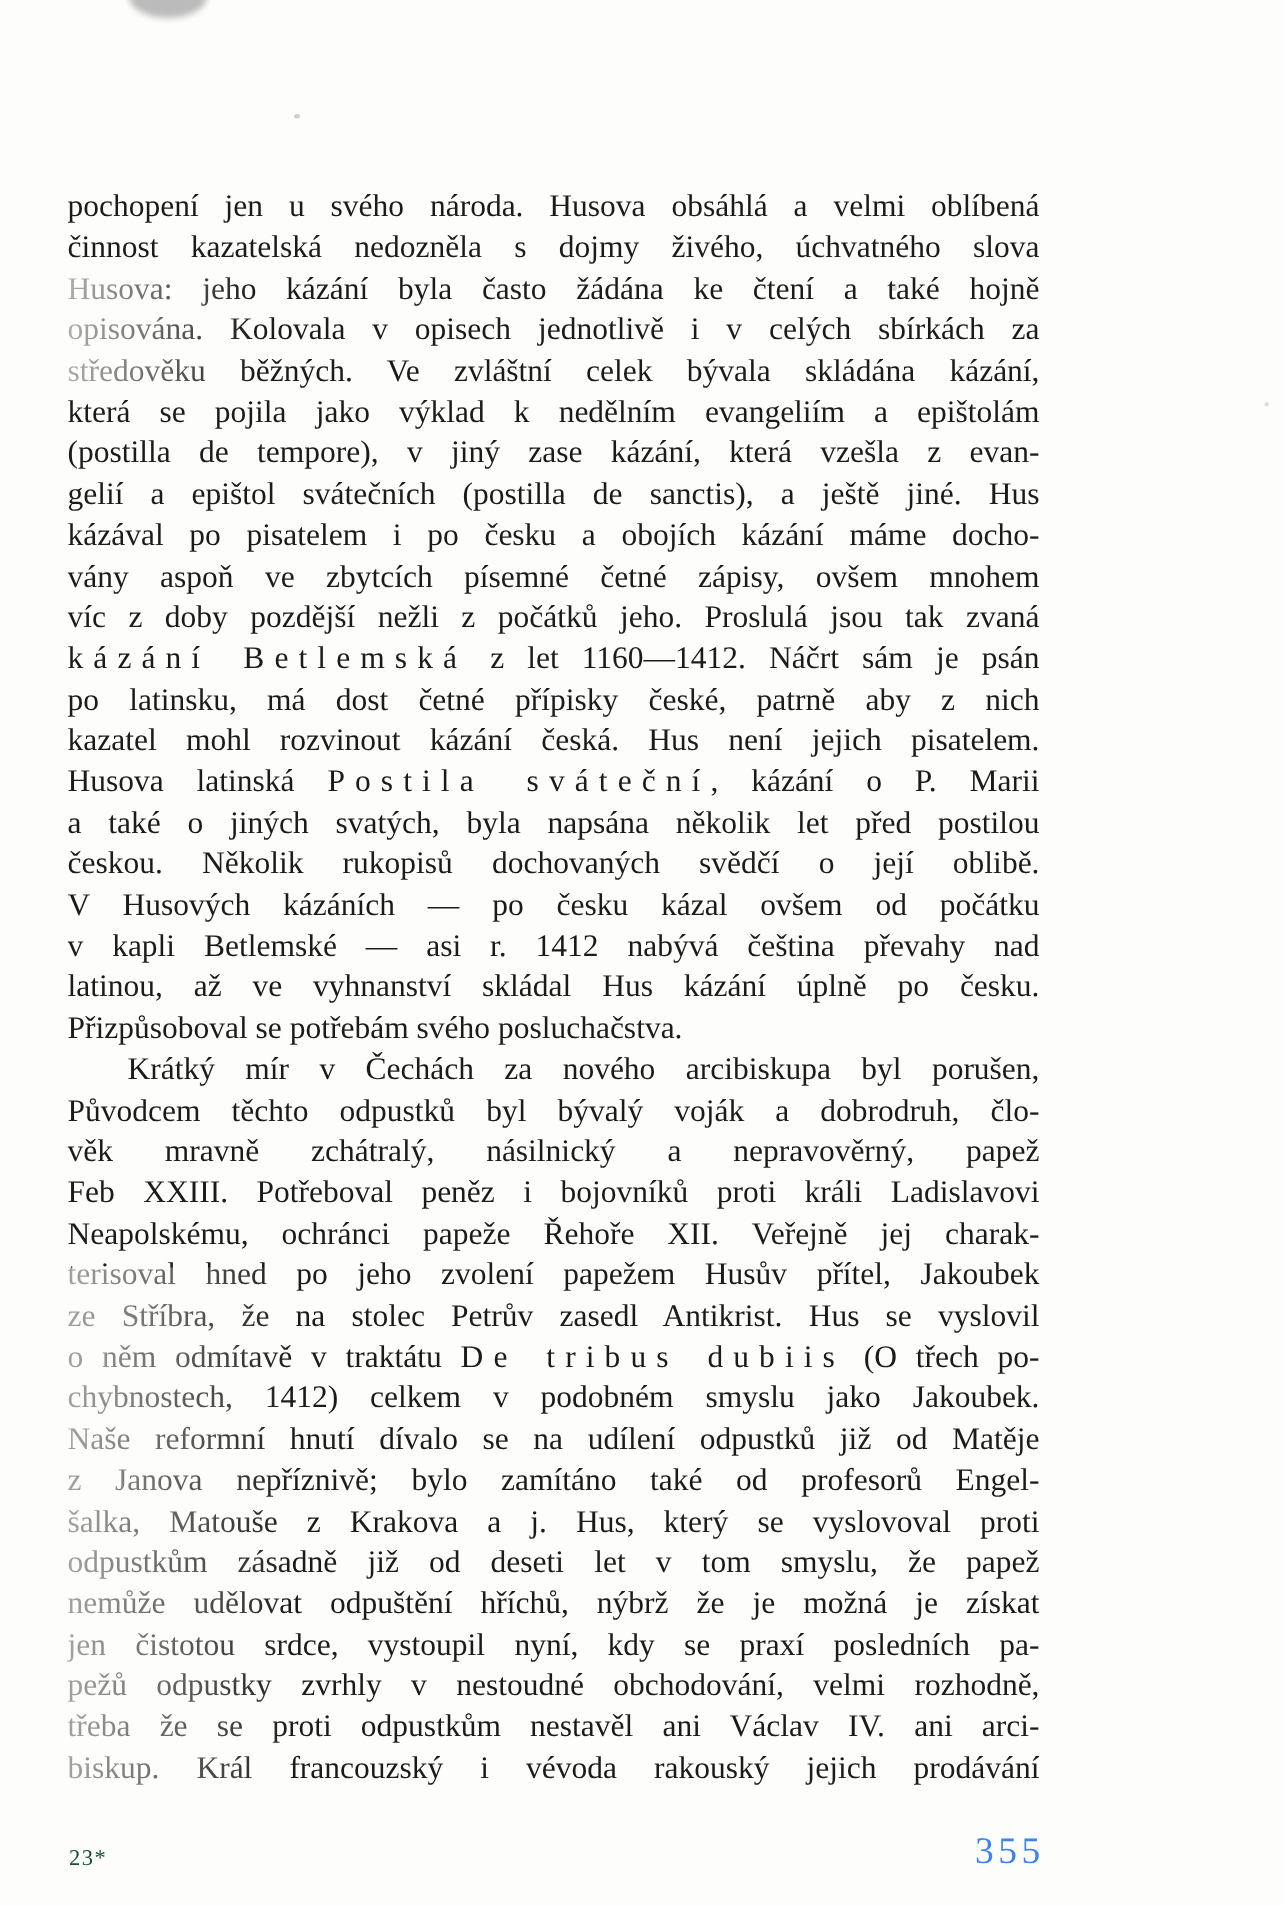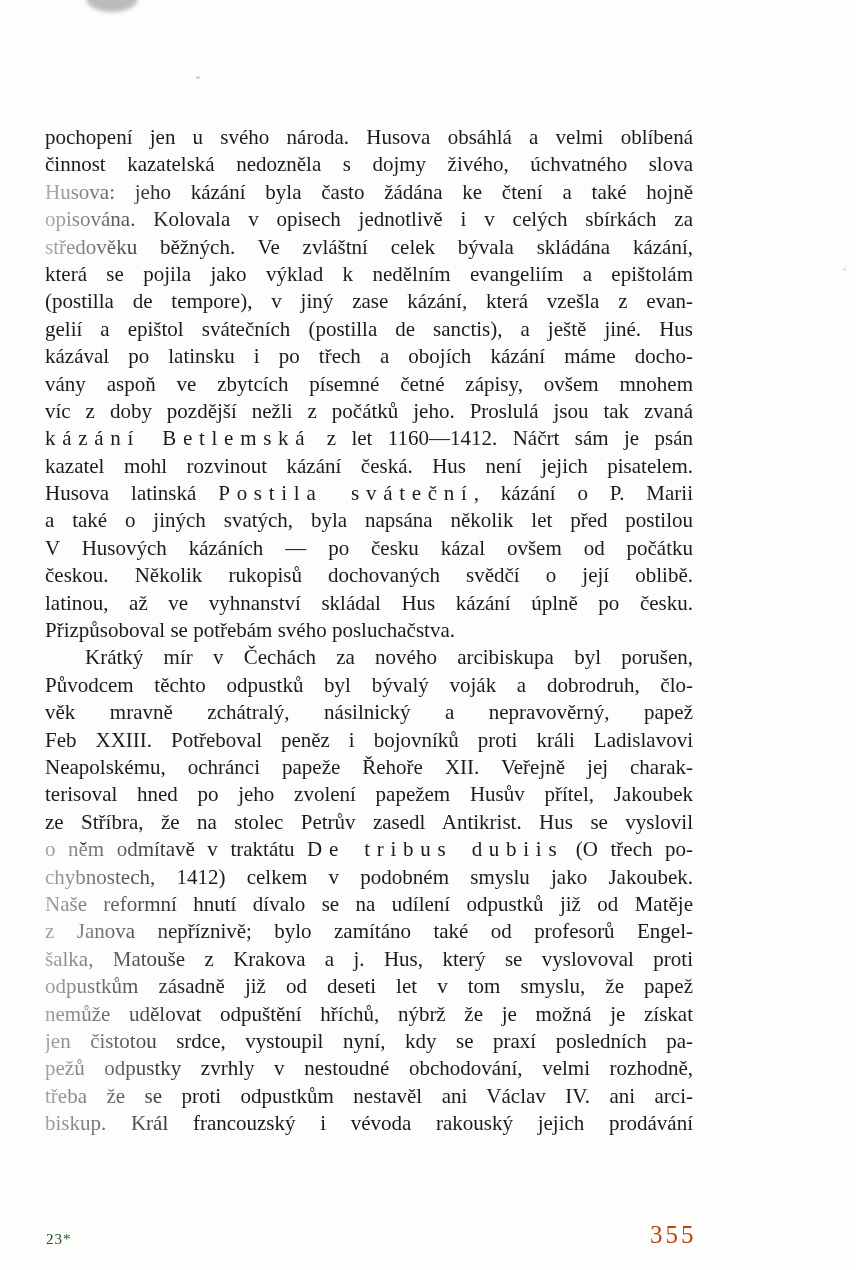--- a/index.html
+++ b/index.html
@@ -81,21 +81,21 @@
     top: 1231px;
     font-size: 15px;
     color: #14532d;
     letter-spacing: 1px;
   }
   .page-number {
     position: absolute;
     left: 650px;
     top: 1221px;
     font-size: 25px;
-    color: #c2410c;
+    color: #3b82f6;
     letter-spacing: 3px;
   }
 </style>
 </head>
 <body>
 
 <div class="page">
   <div class="scan-blob"></div>
   <div class="speck s1"></div>
   <div class="speck s2"></div>
@@ -103,29 +103,31 @@
 
   <div class="text-block">
       <div class="line"><span>pochopení jen u svého národa. Husova obsáhlá a velmi oblíbená</span></div>
       <div class="line"><span>činnost kazatelská nedozněla s dojmy živého, úchvatného slova</span></div>
       <div class="line"><span>Husova: jeho kázání byla často žádána ke čtení a také hojně</span></div>
       <div class="line"><span>opisována. Kolovala v opisech jednotlivě i v celých sbírkách za</span></div>
       <div class="line"><span>středověku běžných. Ve zvláštní celek bývala skládána kázání,</span></div>
       <div class="line"><span>která se pojila jako výklad k nedělním evangeliím a epištolám</span></div>
       <div class="line"><span>(postilla de tempore), v jiný zase kázání, která vzešla z evan-</span></div>
       <div class="line"><span>gelií a epištol svátečních (postilla de sanctis), a ještě jiné. Hus</span></div>
-      <div class="line"><span>kázával po latinsku i po třech a obojích kázání máme docho-</span></div>
+      <div class="line"><span>kázával po pisatelem i po česku a obojích kázání máme docho-</span></div>
       <div class="line"><span>vány aspoň ve zbytcích písemné četné zápisy, ovšem mnohem</span></div>
       <div class="line"><span>víc z doby pozdější nežli z počátků jeho. Proslulá jsou tak zvaná</span></div>
       <div class="line"><span class="spaced">kázání Betlemská</span><span> z let 1160—1412. Náčrt sám je psán</span></div>
+      <div class="line"><span>po latinsku, má dost četné přípisky české, patrně aby z nich</span></div>
       <div class="line"><span>kazatel mohl rozvinout kázání česká. Hus není jejich pisatelem.</span></div>
       <div class="line"><span>Husova latinská </span><span class="spaced">Postila sváteční</span><span>, kázání o P. Marii</span></div>
       <div class="line"><span>a také o jiných svatých, byla napsána několik let před postilou</span></div>
+      <div class="line"><span>českou. Několik rukopisů dochovaných svědčí o její oblibě.</span></div>
       <div class="line"><span>V Husových kázáních — po česku kázal ovšem od počátku</span></div>
-      <div class="line"><span>českou. Několik rukopisů dochovaných svědčí o její oblibě.</span></div>
+      <div class="line"><span>v kapli Betlemské — asi r. 1412 nabývá čeština převahy nad</span></div>
       <div class="line"><span>latinou, až ve vyhnanství skládal Hus kázání úplně po česku.</span></div>
       <div class="line no-just"><span>Přizpůsoboval se potřebám svého posluchačstva.</span></div>
       <div class="line indent"><span>Krátký mír v Čechách za nového arcibiskupa byl porušen,</span></div>
       <div class="line"><span>Původcem těchto odpustků byl bývalý voják a dobrodruh, člo-</span></div>
       <div class="line"><span>věk mravně zchátralý, násilnický a nepravověrný, papež</span></div>
       <div class="line"><span>Feb XXIII. Potřeboval peněz i bojovníků proti králi Ladislavovi</span></div>
       <div class="line"><span>Neapolskému, ochránci papeže Řehoře XII. Veřejně jej charak-</span></div>
       <div class="line"><span>terisoval hned po jeho zvolení papežem Husův přítel, Jakoubek</span></div>
       <div class="line"><span>ze Stříbra, že na stolec Petrův zasedl Antikrist. Hus se vyslovil</span></div>
       <div class="line"><span>o něm odmítavě v traktátu </span><span class="spaced">De tribus dubiis</span><span> (O třech po-</span></div>

